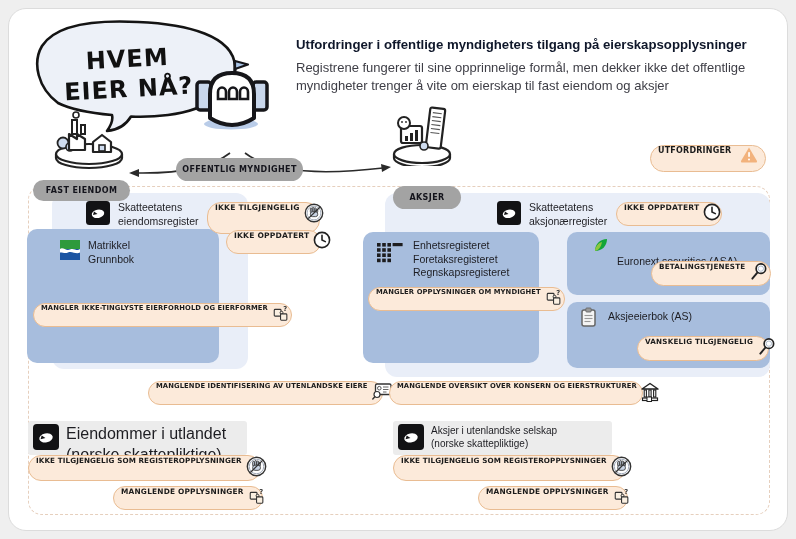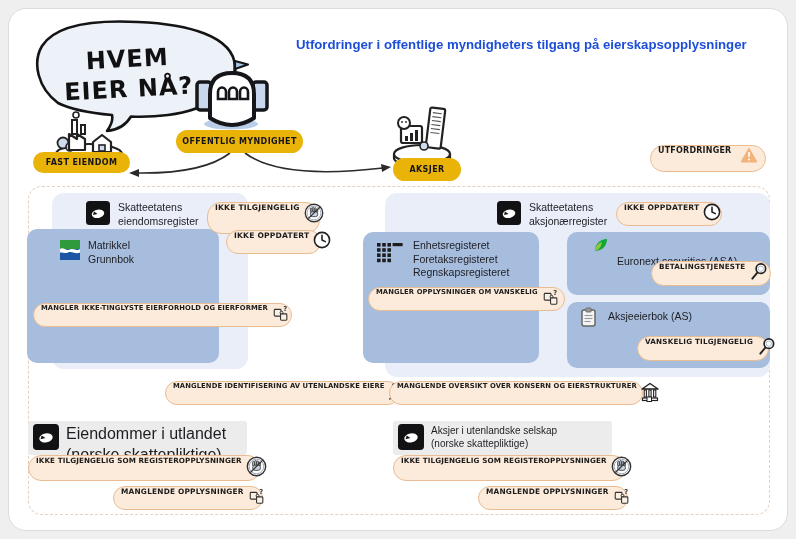--- a/index.html
+++ b/index.html
@@ -1,24 +1,24 @@
 <!DOCTYPE html>
 <html><head>
 <meta charset="utf-8">
 <style>
   html,body{margin:0;padding:0;}
   body{background:#efefef;font-family:"Liberation Sans",sans-serif;}
   #stage{position:relative;width:796px;height:539px;overflow:hidden;background:#efefef;}
   .abs{position:absolute;box-sizing:border-box;}
   #card{left:8px;top:8px;width:780px;height:523px;background:#ffffff;border:1px solid #dcdcdc;border-radius:18px;}
-  .title{font:700 13.2px "Liberation Sans",sans-serif;color:#1d4ed8;white-space:nowrap;}
+  .title{font:700 13.2px "Liberation Sans",sans-serif;color:#0f172a;white-space:nowrap;}
   .subtitle{font:400 13px "Liberation Sans",sans-serif;color:#3e3e46;line-height:1.4;margin-top:7px;}
   .bubble-text{font:800 24px "DejaVu Sans",sans-serif;color:#111;text-align:center;white-space:pre-line;line-height:1.25;letter-spacing:1px;transform:rotate(-3deg);}
-  .bluechip{background:#eab308;border-radius:12px;display:flex;align-items:center;justify-content:center;
-    font:700 8px "DejaVu Sans",sans-serif;letter-spacing:.4px;color:#14141c;text-transform:uppercase;}
+  .bluechip{background:#a3a3a3;border-radius:12px;display:flex;align-items:center;justify-content:center;
+    font:700 8px "DejaVu Sans",sans-serif;letter-spacing:.4px;color:#14141c;text-transform:uppercase;margin-top:28px;}
   .pill{display:flex;justify-content:space-between;gap:4px;background:#fceada;border:1.6px solid #e9bc92;
     border-radius:14px;padding:0 7px;font-family:"DejaVu Sans",sans-serif;font-weight:700;color:#1c1c1c;}
   .pill .lbl{font-size:7.6px;letter-spacing:.2px;white-space:nowrap;}
   .pill.xs .lbl{font-size:6.8px;letter-spacing:.1px;}
   .pill svg{flex:0 0 auto;}
   .lavpanel{background:#e9eef8;border-radius:12px;}
   .bluepanel{background:#a7bddd;border-radius:10px;}
   .graybox{background:#ececec;border-radius:3px;}
   .reglabel{font:400 10.5px "Liberation Sans",sans-serif;color:#1d1d22;white-space:pre-line;line-height:1.3;}
   #main-panel{border:1.5px dashed #e6cfbd;border-radius:14px;background:#ffffff;}
@@ -94,20 +94,21 @@
     <rect x="27" y="26" width="3" height="11" fill="#222"></rect>
     <circle cx="16" cy="19" r="6" fill="#fff" stroke="#222" stroke-width="2"></circle>
     <circle cx="14" cy="18" r="0.9" fill="#222"></circle>
       <circle cx="18" cy="18" r="0.9" fill="#222"></circle>
     <circle cx="36" cy="42" r="4" fill="#cfdcef" stroke="#222" stroke-width="1.6"></circle>
   </svg>
   <div class="abs z3 bluechip" style="left:393px;top:158px;width:68px;height:23px;">AKSJER</div>
 
   <div class="abs z2" style="left:296px;top:37px;width:478px;">
     <div class="title">Utfordringer i offentlige myndigheters tilgang på eierskapsopplysninger</div>
+    <div class="subtitle">Registrene fungerer til sine opprinnelige formål, men dekker ikke det offentlige myndigheter trenger å vite om eierskap til fast eiendom og aksjer</div>
   </div>
 
   <div class="abs z3 pill" style="left:650px;top:145px;width:116px;height:27px;">
     <span class="lbl" style="font-size:8px">UTFORDRINGER</span>
     <svg width="18" height="17" viewBox="0 0 18 17">
       <path d="M9,1.5 L16.7,14.5 Q17.8,16.5 15.5,16.5 H2.5 Q0.2,16.5 1.3,14.5 Z" fill="#f2b27c"></path>
       <rect x="8.2" y="6" width="1.7" height="5" rx="0.8" fill="#fff"></rect>
       <circle cx="9" cy="13.4" r="1" fill="#fff"></circle>
     </svg>
   </div>
@@ -196,21 +197,21 @@
         <rect x="10.4" y="10.4" width="3.6" height="3.6"></rect>
       <rect x="0" y="15.6" width="3.6" height="3.6"></rect>
         <rect x="5.2" y="15.6" width="3.6" height="3.6"></rect>
         <rect x="10.4" y="15.6" width="3.6" height="3.6"></rect>
     </g>
   </svg>
   <div class="abs z3 reglabel" style="left:413px;top:239px;">Enhetsregisteret
 Foretaksregisteret
 Regnskapsregisteret</div>
   <div class="abs z4 pill xs" style="left:368px;top:287px;width:197px;height:24px;">
-    <span class="lbl">MANGLER OPPLYSNINGER OM VANSKELIG</span>
+    <span class="lbl">MANGLER OPPLYSNINGER OM MYNDIGHET</span>
     <svg width="18" height="18" viewBox="0 0 20 20">
       <rect x="2.5" y="6" width="7.5" height="7.5" rx="1" fill="#fbf0e2" stroke="#333" stroke-width="1.2"></rect>
       <circle cx="10.6" cy="9.7" r="1.6" fill="#fbf0e2" stroke="#333" stroke-width="1.1"></circle>
       <rect x="9.5" y="11" width="7" height="7" rx="1" fill="#fbf0e2" stroke="#333" stroke-width="1.2"></rect>
       <text x="12.5" y="7.5" font-family="DejaVu Sans" font-size="7.5" font-weight="bold" fill="#333">?</text>
     </svg>
   </div>
 
   <div class="abs z2 bluepanel" style="left:567px;top:232px;width:203px;height:63px;"></div>
   <svg class="abs z3" style="left:593px;top:237px;" width="16" height="16" viewBox="0 0 16 16">
@@ -240,21 +241,21 @@
   <div class="abs z3 reglabel" style="left:608px;top:310px;">Aksjeeierbok (AS)</div>
   <div class="abs z4 pill" style="left:637px;top:336px;width:132px;height:25px;">
     <span class="lbl" style="font-size:7.2px">VANSKELIG TILGJENGELIG</span>
     <svg width="19" height="19" viewBox="0 0 20 20">
       <circle cx="12.5" cy="7" r="5" fill="#fff" stroke="#222" stroke-width="1.8"></circle>
       <circle cx="12.5" cy="7" r="2.8" fill="none" stroke="#aab6c8" stroke-width="1"></circle>
       <line x1="9" y1="11" x2="3.5" y2="17.5" stroke="#222" stroke-width="2" stroke-linecap="round"></line>
     </svg>
   </div>
 
-  <div class="abs z3 pill xs" style="left:148px;top:381px;width:235px;height:24px;margin-left:17px;">
+  <div class="abs z3 pill xs" style="left:148px;top:381px;width:235px;height:24px;">
     <span class="lbl">MANGLENDE IDENTIFISERING AV UTENLANDSKE EIERE</span>
     <svg width="21" height="18" viewBox="0 0 21 18">
       <rect x="3.5" y="2" width="15.5" height="10.5" rx="1.5" fill="#fff" stroke="#333" stroke-width="1.3"></rect>
       <circle cx="7.3" cy="6.2" r="1.8" fill="none" stroke="#555" stroke-width="1"></circle>
       <g stroke="#666" stroke-width="1">
         <line x1="11" y1="5" x2="16.5" y2="5"></line>
           <line x1="11" y1="7.5" x2="16.5" y2="7.5"></line>
           <line x1="11" y1="10" x2="14.5" y2="10"></line>
       </g>
       <circle cx="5" cy="12.5" r="3" fill="#fff" stroke="#333" stroke-width="1.2"></circle>

